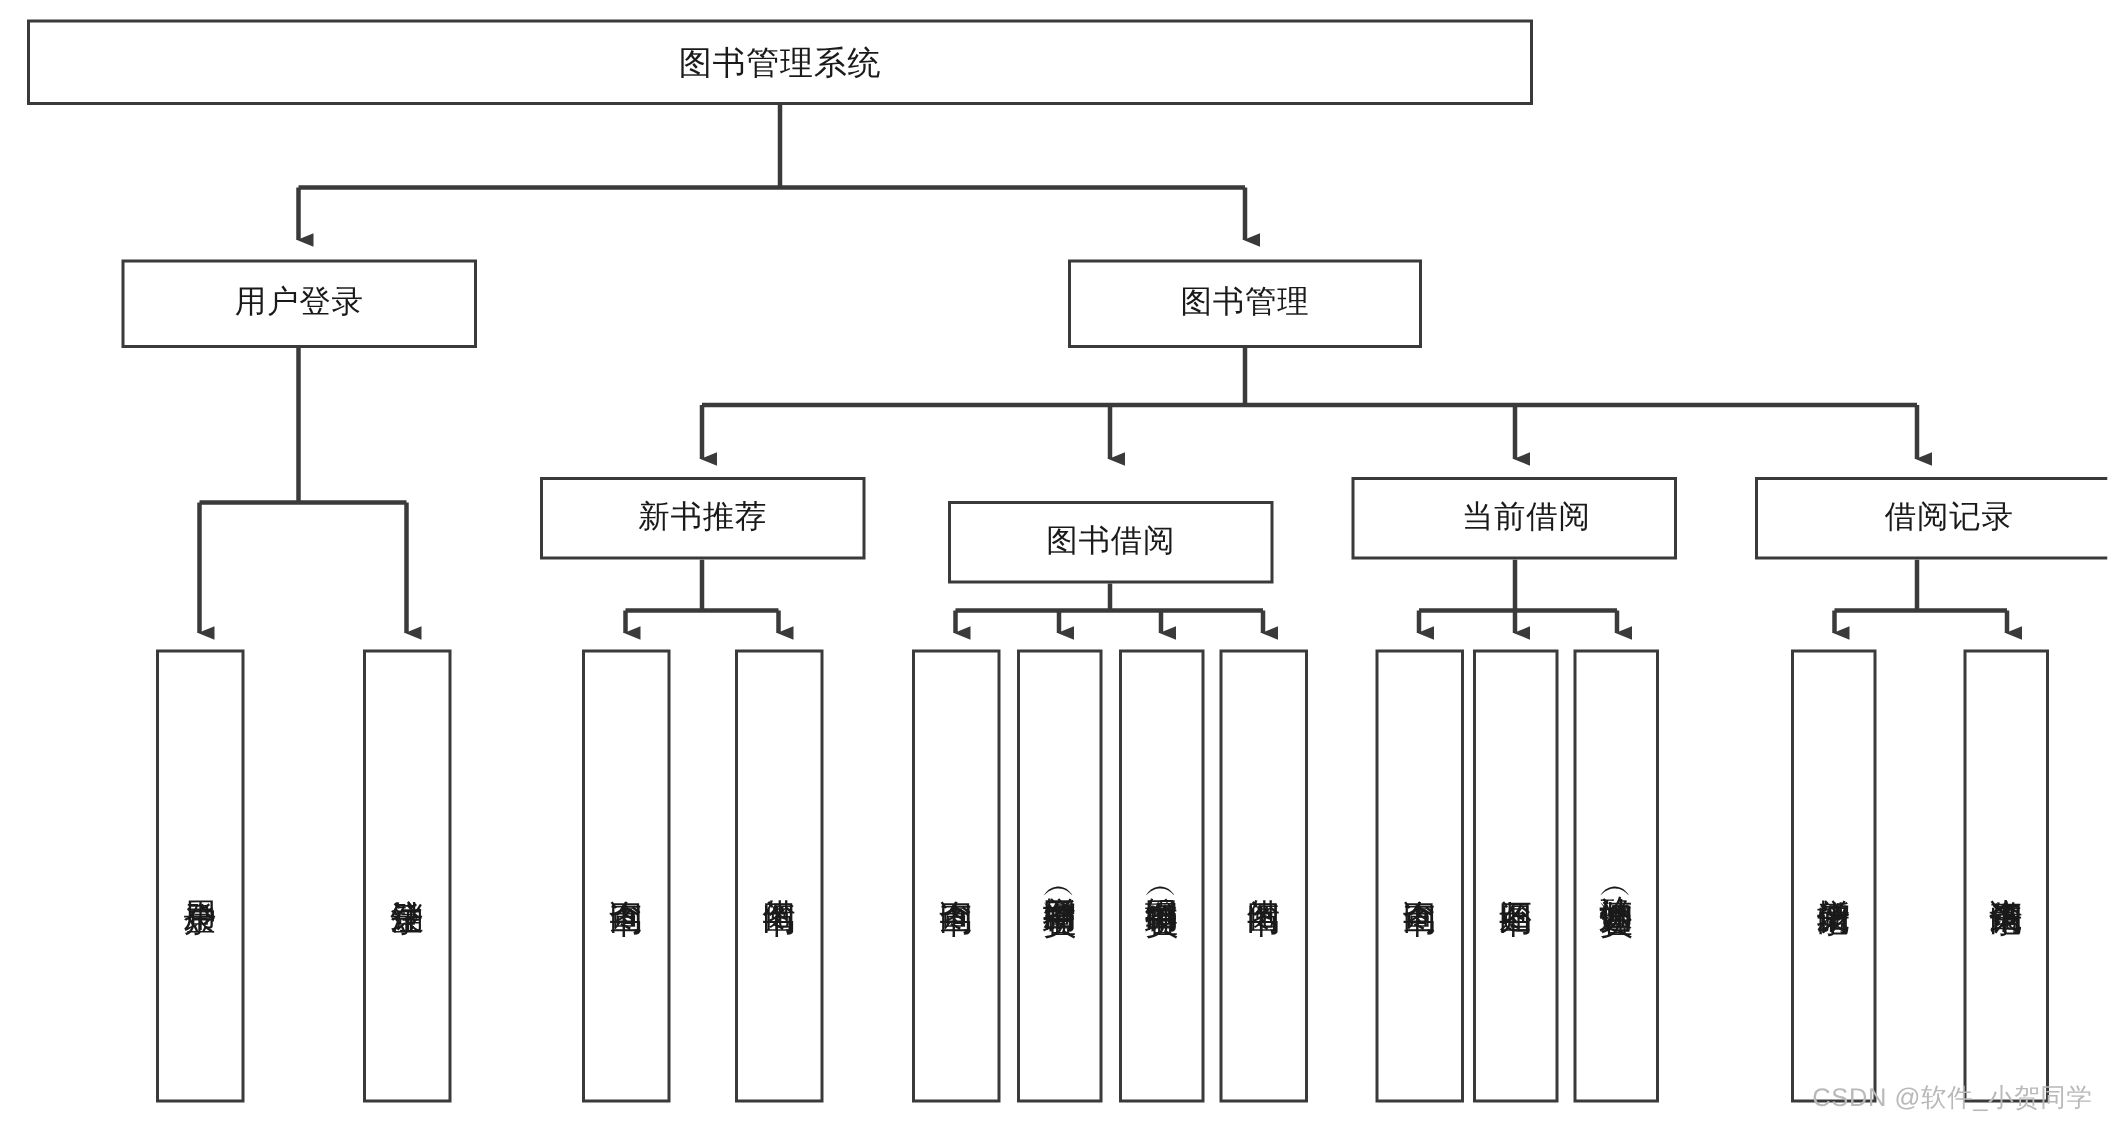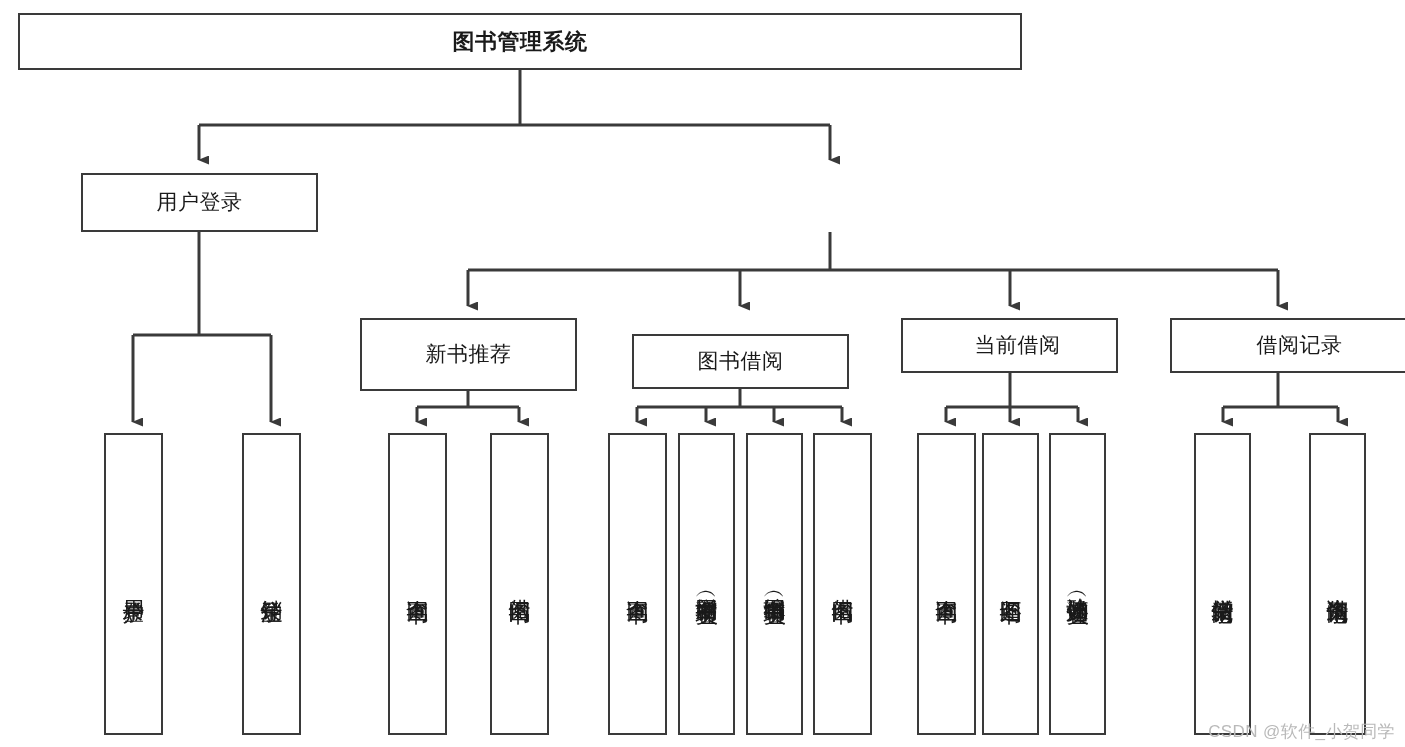--- a/index.html
+++ b/index.html
@@ -125,30 +125,33 @@
       <path d="M 1010,407 L 1010,422" marker-end="url(#arrowhead)"></path>
       <path d="M 1078,407 L 1078,422" marker-end="url(#arrowhead)"></path>
 
       <path d="M 1278,373 L 1278,407"></path>
       <path d="M 1223,407 L 1338,407"></path>
       <path d="M 1223,407 L 1223,422" marker-end="url(#arrowhead)"></path>
       <path d="M 1338,407 L 1338,422" marker-end="url(#arrowhead)"></path>
     </g>
   </svg>
 
-  <div class="node horizontal root" style="left:18px; top:13px; width:1004px; height:57px;font-weight:bold;">
+  <div class="node horizontal root" style="left:18px; top:13px; width:1004px; height:57px;">
     <span class="node-label">图书管理系统</span>
   </div>
 
   <div class="node horizontal" style="left:81px; top:173px; width:237px; height:59px;">
     <span class="node-label">用户登录</span>
   </div>
 
-
-  <div class="node horizontal" style="left:360px; top:318px; width:217px; height:73px;">
+  <div class="node horizontal" style="left:712px; top:173px; width:236px; height:59px;">
+    <span class="node-label">图书管理</span>
+  </div>
+
+  <div class="node horizontal" style="left:360px; top:318px; width:217px; height:55px;">
     <span class="node-label">新书推荐</span>
   </div>
 
   <div class="node horizontal" style="left:632px; top:318px; width:217px; height:55px;margin-top:16px;">
     <span class="node-label">图书借阅</span>
   </div>
 
   <div class="node horizontal" style="left:901px; top:318px; width:217px; height:55px;padding-left:16px;">
     <span class="node-label">当前借阅</span>
   </div>

